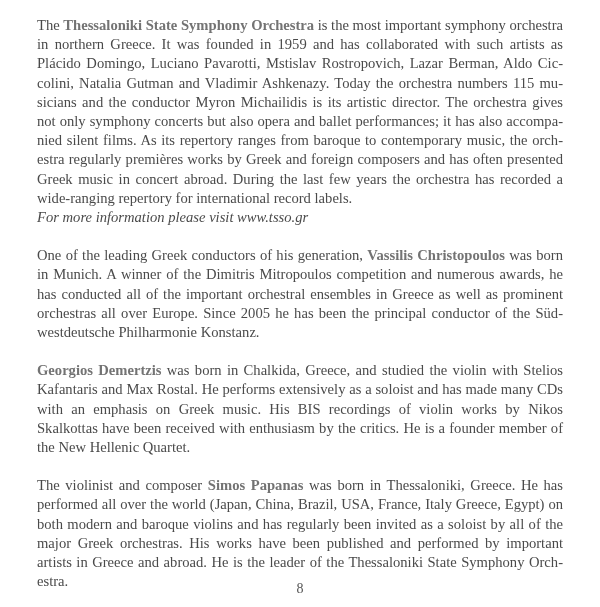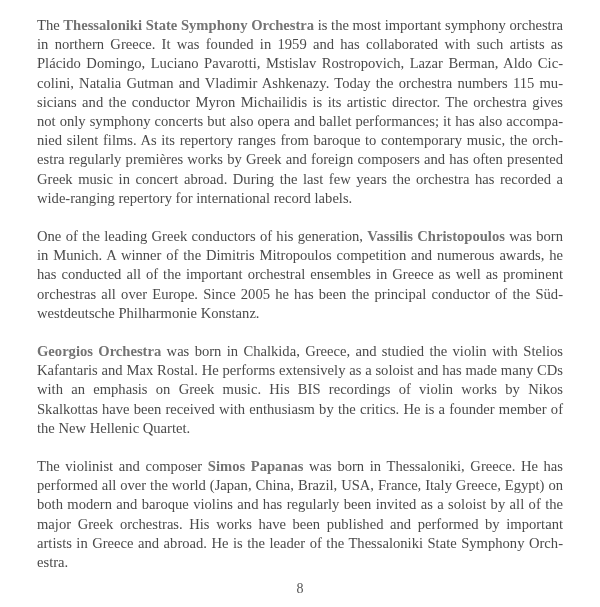--- a/index.html
+++ b/index.html
@@ -17,25 +17,26 @@
       position: absolute; left: 0; width: 600px; top: 581px; text-align: center;
       font-family: "Liberation Serif", "DejaVu Serif", serif; font-size: 14px; color: #555555;
     }
   </style>
 </head>
 <body>
 
 <div class="page">
   <p class="para">
     <span>The </span><b>Thessaloniki State Symphony Orchestra</b><span> is the most important symphony orch­estra in northern Greece. It was founded in 1959 and has collaborated with such artists as Plácido Domingo, Luciano Pavarotti, Mstislav Rostropovich, Lazar Berman, Aldo Cic­colini, Natalia Gutman and Vladimir Ashkenazy. Today the orchestra numbers 115 mu­sicians and the conductor Myron Michailidis is its artistic director. The orchestra gives not only symphony concerts but also opera and ballet performances; it has also accompa­nied silent films. As its repertory ranges from baroque to contemporary music, the orch­estra regularly premières works by Greek and foreign composers and has often presented Greek music in concert abroad. During the last few years the orchestra has recorded a wide-ranging repertory for international record labels.</span>
+    <span class="italic-line">For more information please visit www.tsso.gr</span>
   </p>
   <p class="para">
     <span>One of the leading Greek conductors of his generation, </span><b>Vassilis Christopoulos</b><span> was born in Munich. A winner of the Dimitris Mitropoulos competition and numerous awards, he has conducted all of the important orchestral ensembles in Greece as well as prominent orchestras all over Europe. Since 2005 he has been the principal conductor of the Süd­westdeutsche Philharmonie Konstanz.</span>
   </p>
   <p class="para">
-    <span></span><b>Georgios Orchestra</b><span> was born in Chalkida, Greece, and studied the violin with Stelios Kafantaris and Max Rostal. He performs extensively as a soloist and has made many CDs with an emphasis on Greek music. His BIS recordings of violin works by Nikos Skalkottas have been received with enthusiasm by the critics. He is a founder member of the New Hellenic Quartet.</span>
+    <span></span><b>Georgios Demertzis</b><span> was born in Chalkida, Greece, and studied the violin with Stelios Kafantaris and Max Rostal. He performs extensively as a soloist and has made many CDs with an emphasis on Greek music. His BIS recordings of violin works by Nikos Skalkottas have been received with enthusiasm by the critics. He is a founder member of the New Hellenic Quartet.</span>
   </p>
   <p class="para">
     <span>The violinist and composer </span><b>Simos Papanas</b><span> was born in Thessaloniki, Greece. He has performed all over the world (Japan, China, Brazil, USA, France, Italy Greece, Egypt) on both modern and baroque violins and has regularly been invited as a soloist by all of the major Greek orchestras. His works have been published and performed by important artists in Greece and abroad. He is the leader of the Thessaloniki State Symphony Orch­estra.</span>
   </p>
 </div>
 
 <div class="pagenum">8</div>
 
 </body></html>

